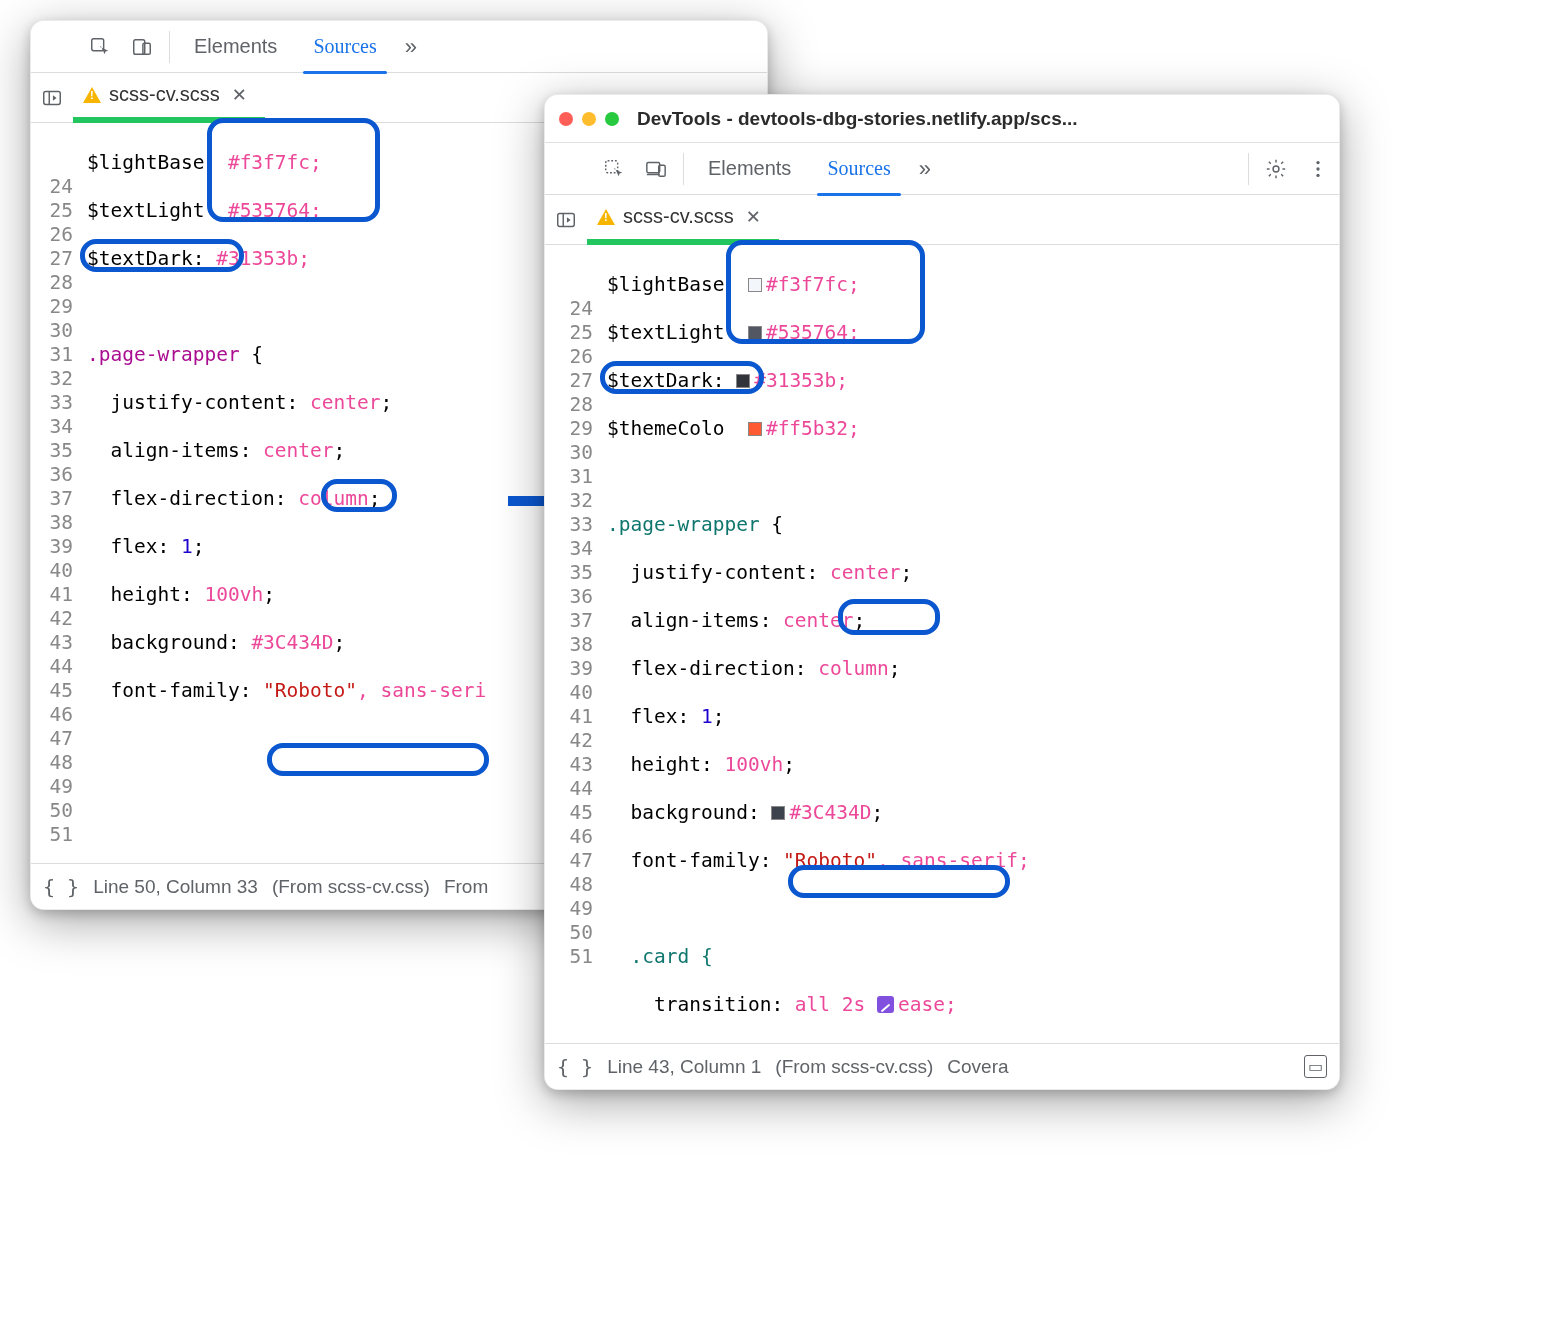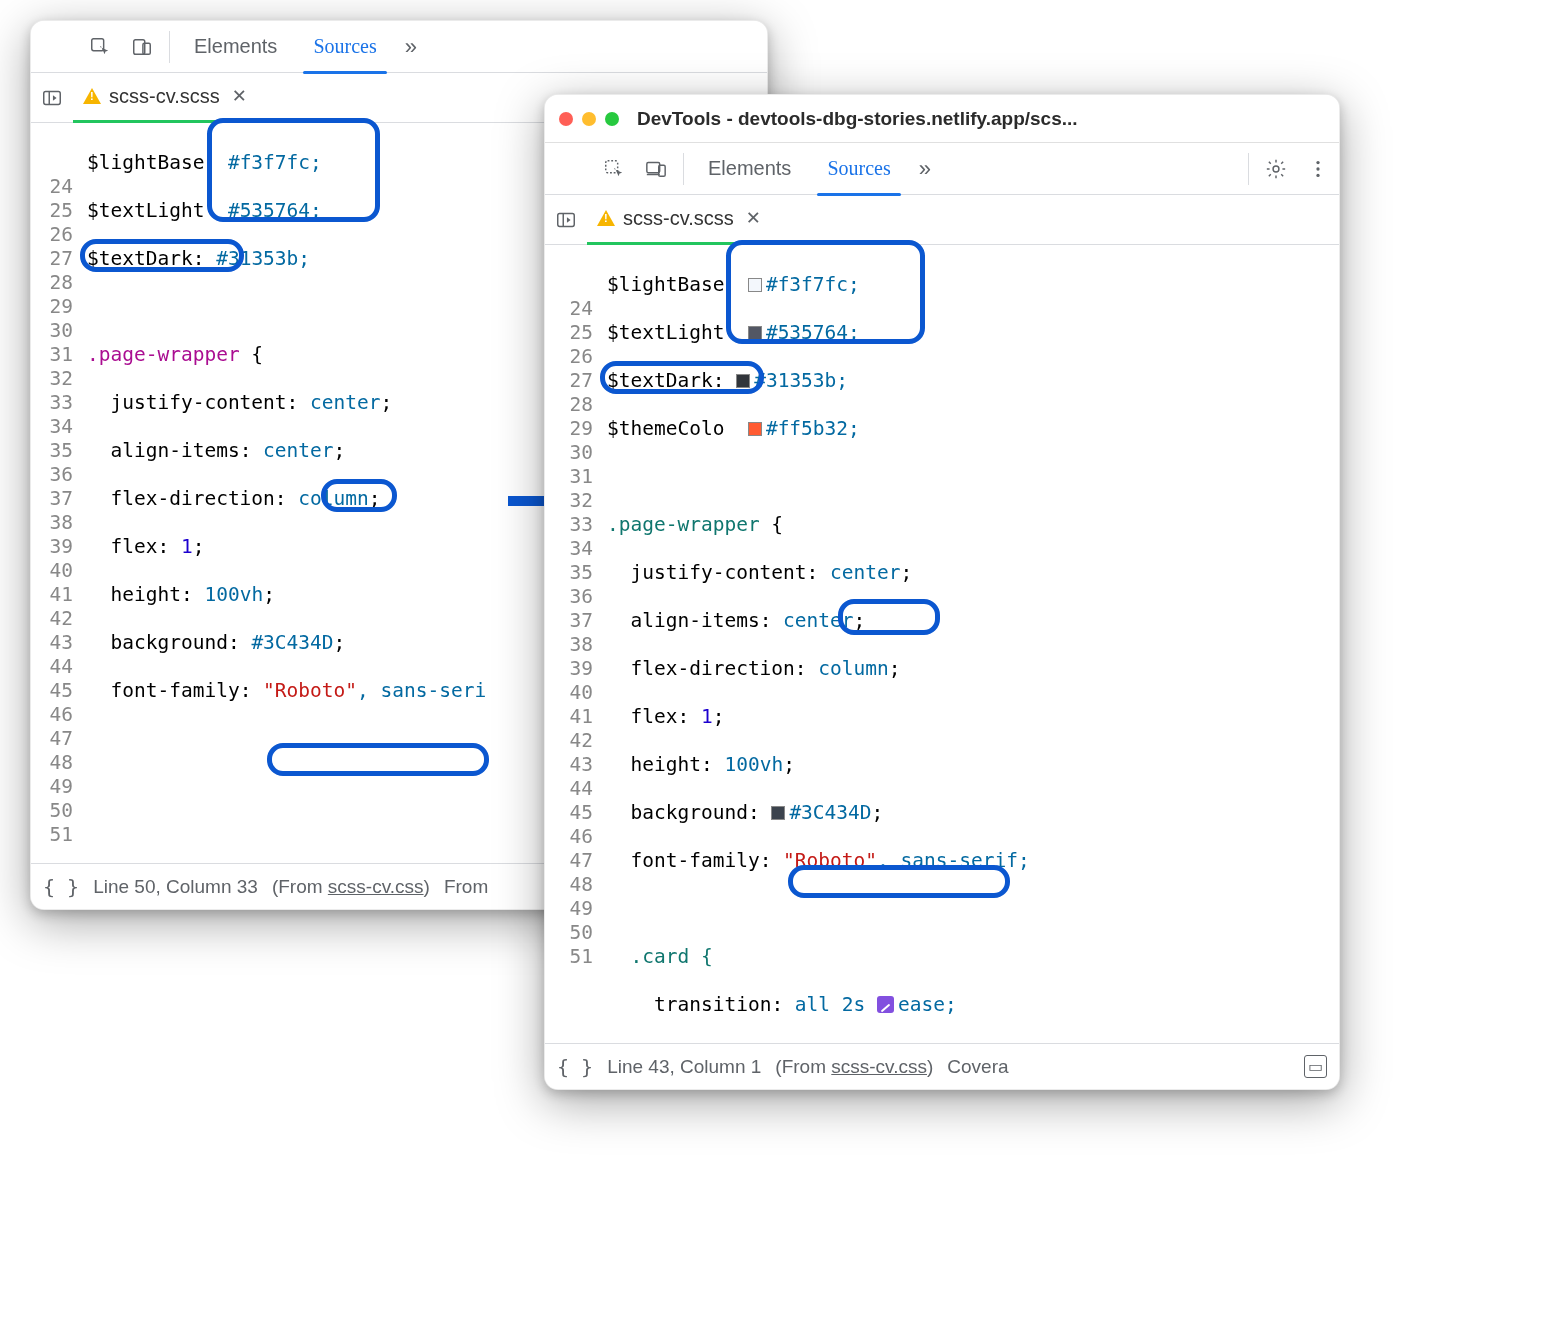--- a/index.html
+++ b/index.html
@@ -75,21 +75,21 @@
     display: flex;
     align-items: center;
     border-bottom: 1px solid #dadce0;
     background: #fff;
   }
   .filetab {
     height: 50px;
     display: flex;
     align-items: center;
     padding: 0 14px 0 10px;
-    border-bottom: 3px solid #22c55e;
+    border-bottom: 6px solid #22c55e;
     gap: 8px;
     font-size: 20px;
     color: #333;
     cursor: pointer;
   }
   .warn-icon {
     width: 0; height: 0;
     border-left: 9px solid transparent;
     border-right: 9px solid transparent;
     border-bottom: 16px solid #f7b500;
@@ -123,21 +123,21 @@
     flex-shrink:0;
   }
   .gutter-b { width: 56px; }
   .code {
     padding: 4px 0 4px 6px;
     flex: 1;
     overflow: hidden;
     color: #000;
   }
   .cl { height: 24px; }
-  .tok-val { color: #0369a1; }
+  .tok-val { color: #ec4899; }
   .tok-str { color: #c41a16; }
   .tok-sel { color: #aa0d91; }
   .tok-sel-b { color: #0f766e; }
   .tok-num { color: #1c00cf; }
   .swatch {
     display: inline-block;
     width: 14px; height: 14px;
     border: 1px solid #888;
     vertical-align: -1px;
     margin-right: 4px;
@@ -169,21 +169,21 @@
     border-top: 1px solid #dadce0;
     display: flex;
     align-items: center;
     font-size: 19px;
     color: #5f6368;
     padding: 0 12px;
     gap: 14px;
     background: #fff;
   }
   .braces { font-family: monospace; font-size: 20px; }
-  .sb-link { text-decoration: underline; }
+  .sb-link { }
   .sb-box { border: 1px solid #5f6368; border-radius:3px; padding:1px 3px; font-size:16px;}
 
   .arrow {
     position: absolute;
     left: 508px; top: 480px;
     width: 124px; height: 40px;
     pointer-events:none;
   }
   .arrow-line {
     position:absolute; left:0; top:16px;

